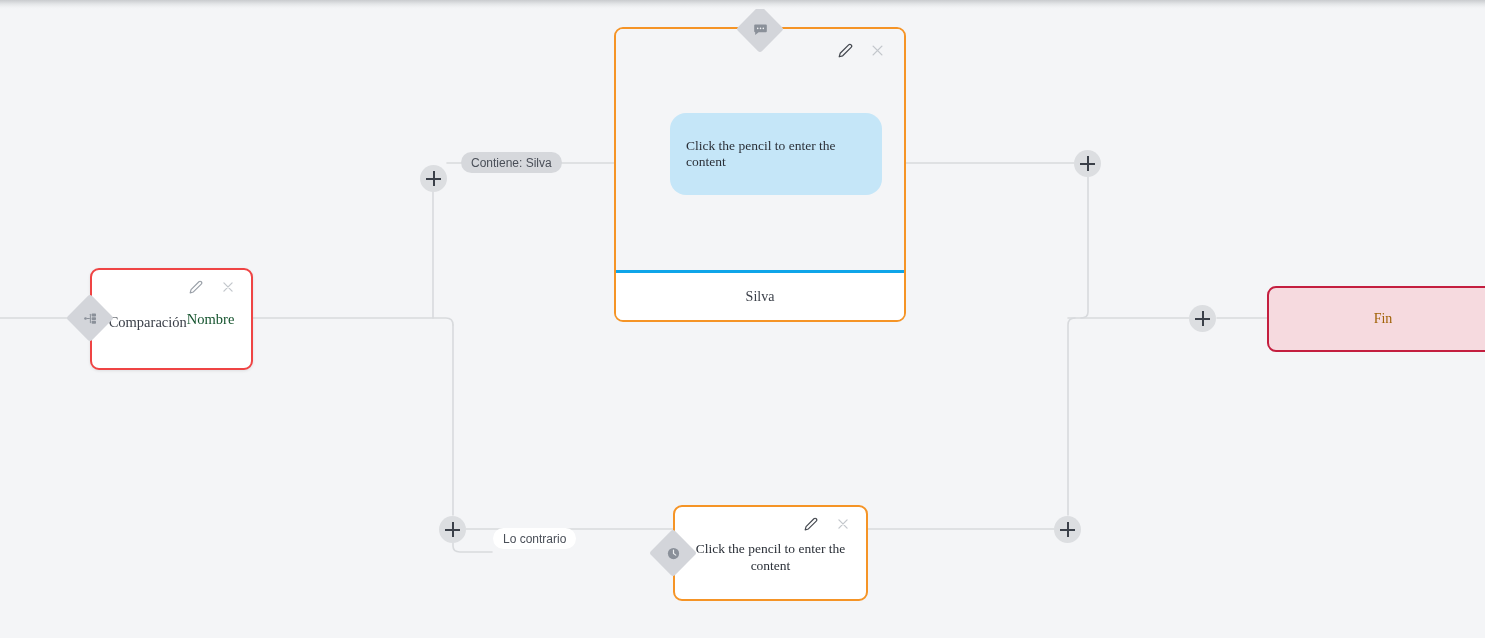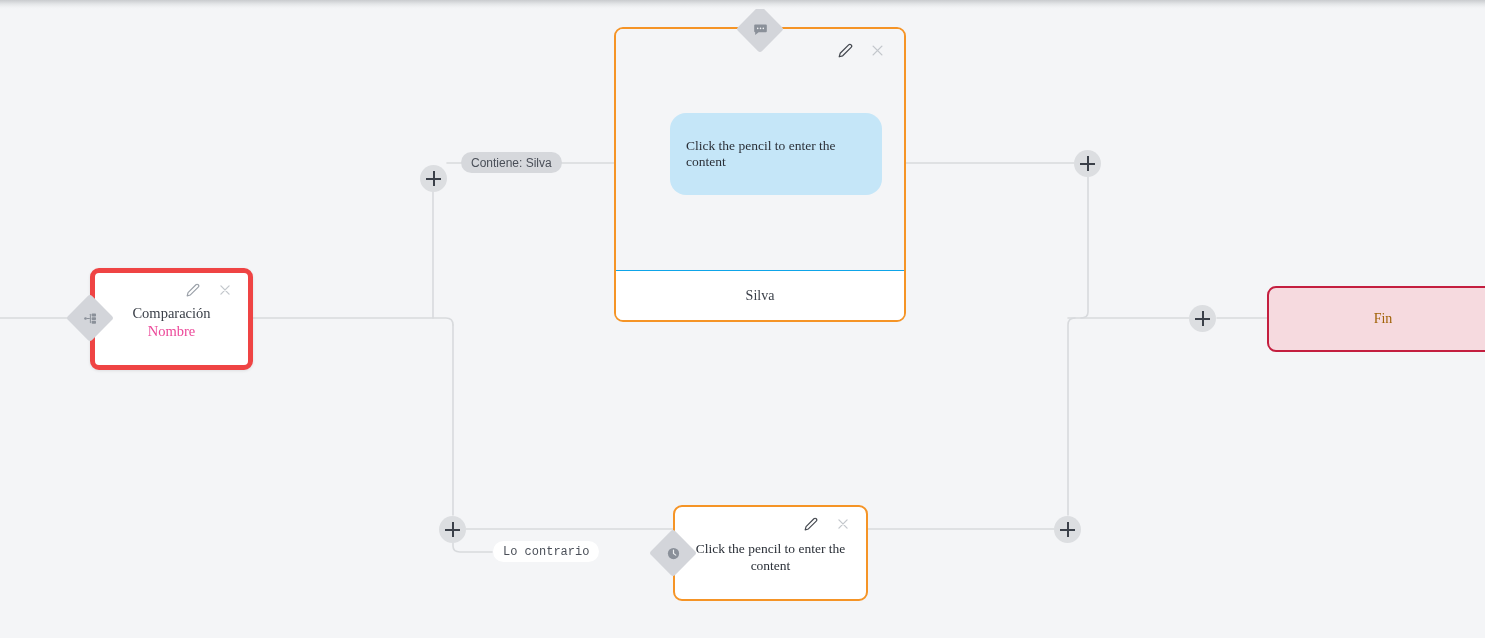--- a/index.html
+++ b/index.html
@@ -40,37 +40,37 @@
     background: #ffffff;
     border-radius: 9px;
     font-family: Liberation Serif, serif;
   }
 
   
   .node-compare {
     left: 90px; top: 268px;
     width: 163px; height: 102px;
     background: #ffffff;
-    border: 5px solid #ef4444;
+    border: 2px solid #ef4444;
     border-radius: 9px;
     box-shadow: 0 1px 3px rgba(30,35,45,.10);
     display: flex;
-    flex-direction: column;
+    flex-direction: row;
     align-items: center;
     justify-content: center;
   }
   .node-compare .ctitle {
     font-size: 14.5px;
     color: #3b4049;
     line-height: 1.25;
     margin-top: 6px;
   }
   .node-compare .csub {
     font-size: 14.5px;
-    color: #ec4899;
+    color: #14532d;
     line-height: 1.25;
   }
 
   
   .node-msg {
     left: 614px; top: 27px;
     width: 292px; height: 295px;
     border: 2px solid #f59426;
     border-radius: 9px;
     background: #f4f5f7;
@@ -94,21 +94,21 @@
     font-size: 13.5px;
     line-height: 1.22;
     color: #2b3038;
     display: flex;
     align-items: center;
   }
   .msg-footer {
     height: 50px;
     flex: 0 0 50px;
     background: #ffffff;
-    border-top: 1px solid #0ea5e9;
+    border-top: 3px solid #0ea5e9;
     display: flex;
     align-items: center;
     justify-content: center;
     font-size: 14px;
     color: #3b4049;
   }
 
   
   .node-wait {
     left: 673px; top: 505px;
@@ -332,21 +332,21 @@
         <path d="M12 6.5V12l3.6 2.6" stroke="#eceef0" stroke-width="1.9" fill="none" stroke-linecap="round"></path>
       </svg>
     </span>
   </div>
 
   <div class="node node-end">
     <span class="etext">Fin</span>
   </div>
 
   <div class="edge-label gray" style="left:461px; top:152px;">Contiene: Silva</div>
-  <div class="edge-label white" style="left:493px; top:541px;font-family:Liberation Mono, monospace;">Lo contrario</div>
+  <div class="edge-label white" style="left:493px; top:528px;">Lo contrario</div>
 
   <div class="plus" style="left:420px; top:165px;"></div>
   <div class="plus" style="left:439px; top:516px;"></div>
   <div class="plus" style="left:1074px; top:150px;"></div>
   <div class="plus" style="left:1054px; top:516px;"></div>
   <div class="plus" style="left:1189px; top:305px;"></div>
 
   <div id="top-shadow"></div>
 </div>
 

